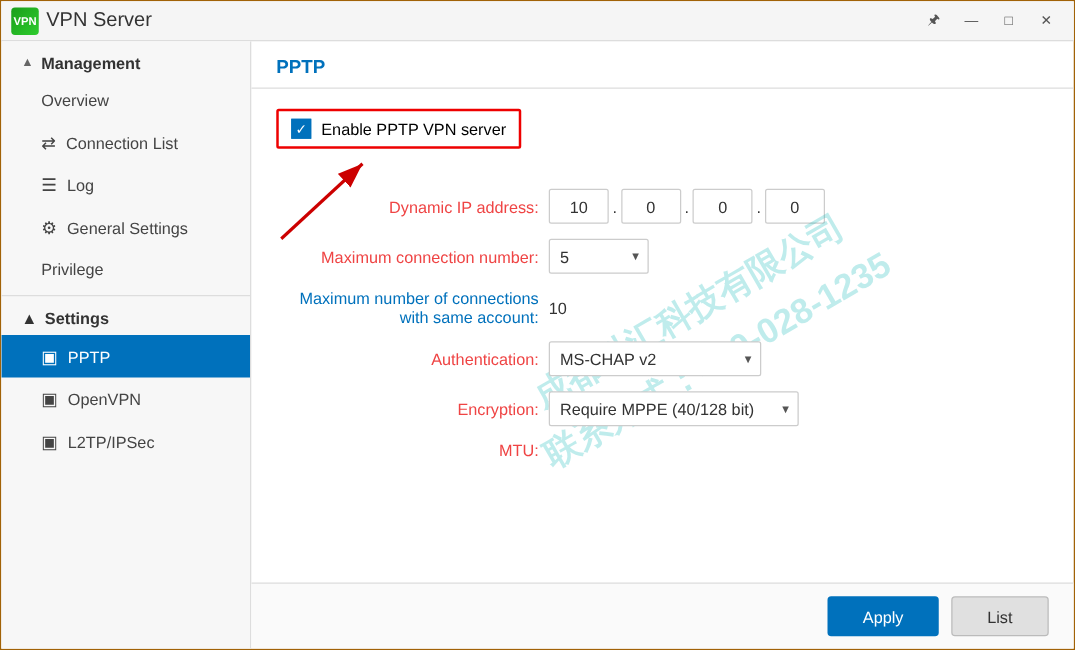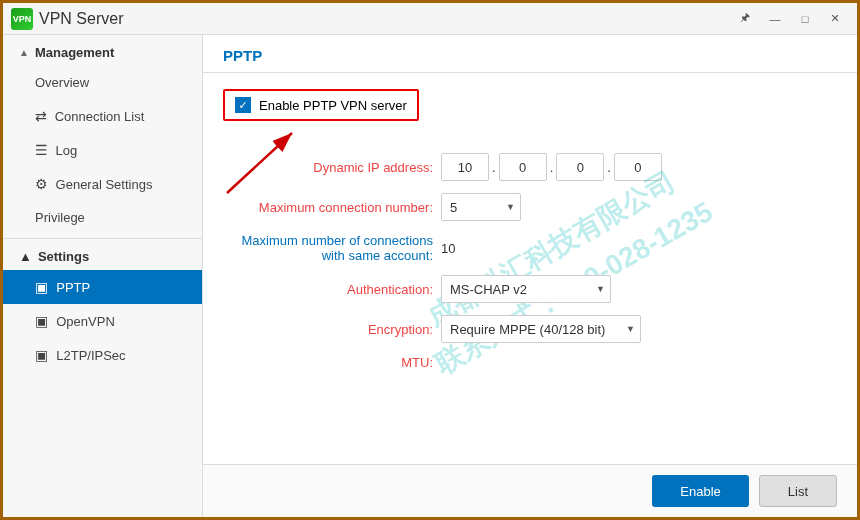--- a/index.html
+++ b/index.html
@@ -1,18 +1,18 @@
 <!DOCTYPE html>
 <html><head>
   <meta charset="utf-8">
   <style>
     * { box-sizing: border-box; margin: 0; padding: 0; }
     body { font-family: Arial, sans-serif; font-size: 13px; background: #f0f0f0; width: 860px; height: 520px; overflow: hidden; }
 
-    .window { width: 860px; height: 520px; background: #fff; border: 3px solid #a16207; display: flex; flex-direction: column; }
+    .window { width: 860px; height: 520px; background: #fff; border: 1px solid #a16207; display: flex; flex-direction: column; }
 
     
     .titlebar {
       background: #f5f5f5;
       border-bottom: 1px solid #ddd;
       height: 32px;
       display: flex;
       align-items: center;
       justify-content: space-between;
       padding: 0 8px;
@@ -370,19 +370,19 @@
         </div>
 
         <div class="form-row">
           <span class="form-label">MTU:</span>
         </div>
 
 
       </div>
 
       <div class="panel-footer">
-        <button class="btn btn-primary">Enable</button>
+        <button class="btn btn-primary">Apply</button>
         <button class="btn btn-default">List</button>
       </div>
 
     </div>
   </div>
 </div>
 
 </body></html>

